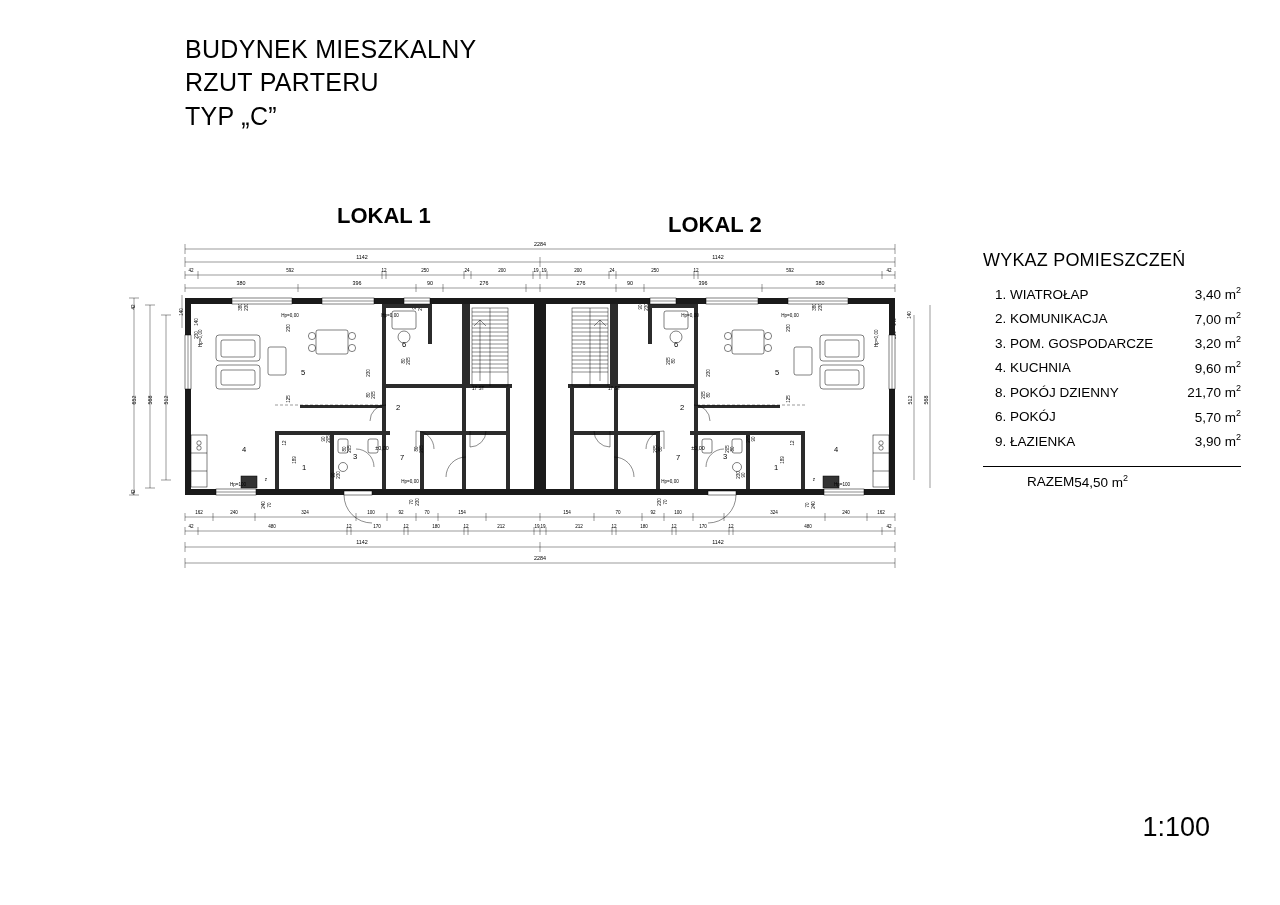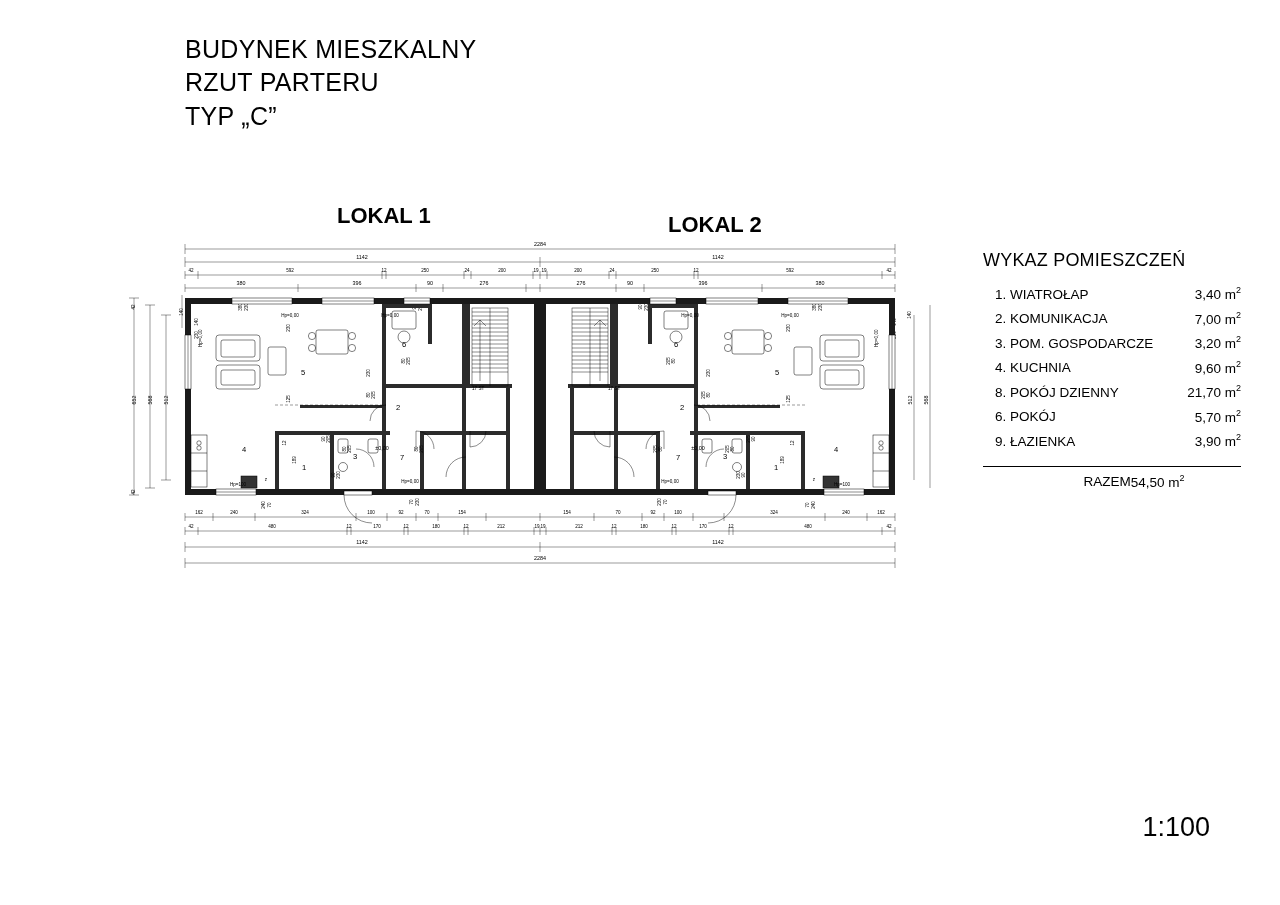--- a/index.html
+++ b/index.html
@@ -52,21 +52,21 @@
     justify-content: space-between;
     align-items: baseline;
     margin: 8px 0 7px 0;
     padding-left: 12px;
   }
   .sched-row .nm { white-space: nowrap; }
   .sched-row .ar { white-space: nowrap; }
   .sup { font-size: 9px; vertical-align: super; }
   .sched-total {
     display: flex;
-    justify-content: center;
+    justify-content: flex-start;
     align-items: baseline;
     border-top: 1.2px solid #000;
     padding-top: 6px;
     margin-top: 17px;
     padding-left: 44px;
   }
 
   
   #plan-wrap {
     position: absolute;

